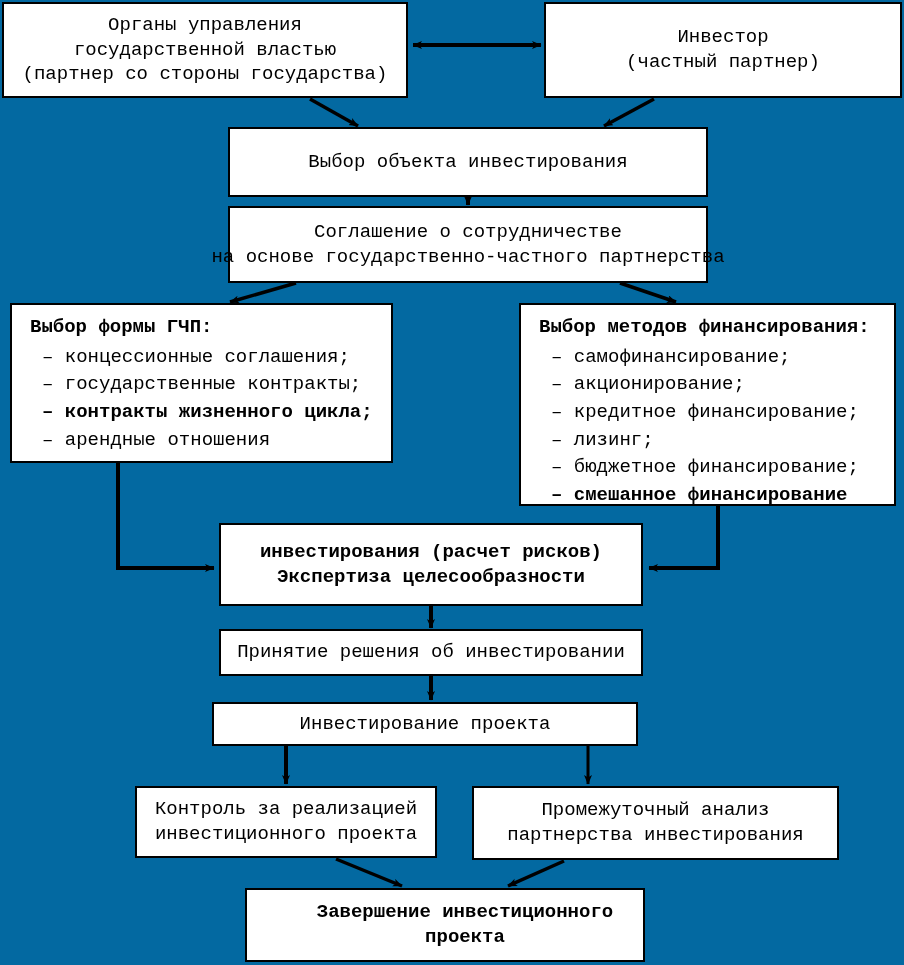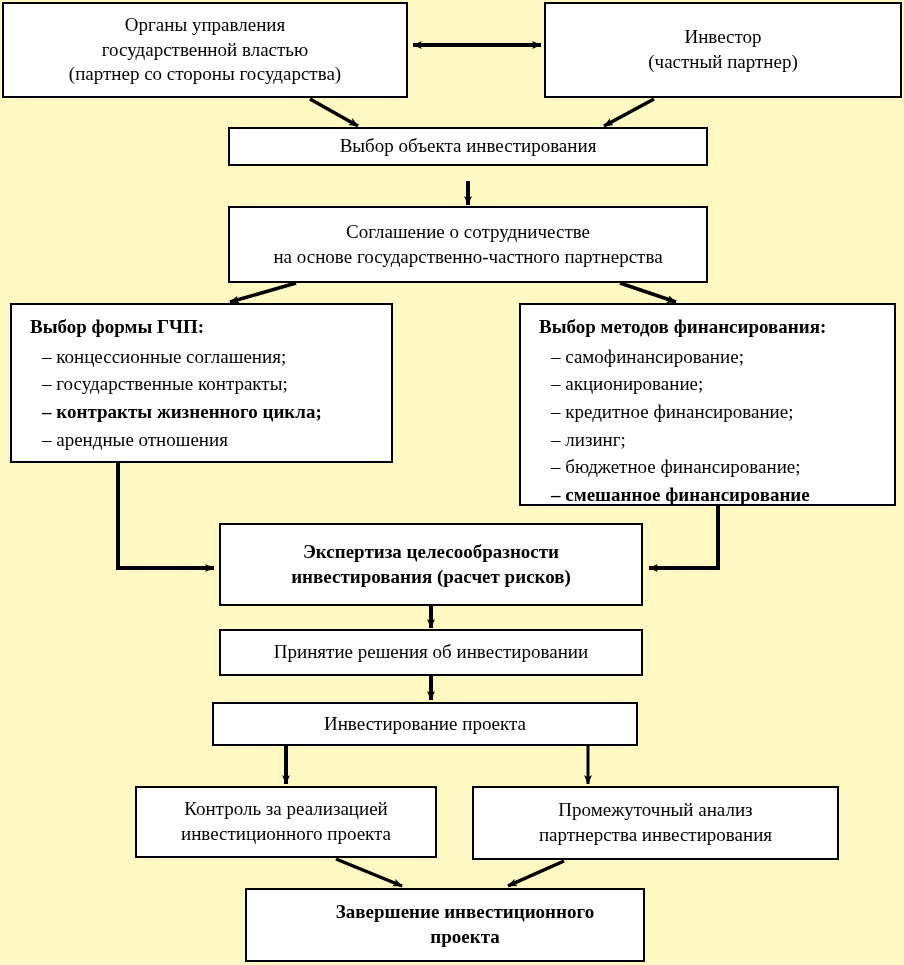--- a/index.html
+++ b/index.html
@@ -4,22 +4,22 @@
 <style>
   html, body {
     margin: 0;
     padding: 0;
     background: #ffffff;
   }
   #canvas {
     position: relative;
     width: 904px;
     height: 965px;
-    background: #fef9c3;
-    font-family: Liberation Serif, serif;
+    background: #0369a1;
+    font-family: Liberation Mono, monospace;
     color: #000000;
     overflow: hidden;
   }
   svg.edges {
     position: absolute;
     left: 0;
     top: 0;
     width: 904px;
     height: 965px;
     pointer-events: none;
@@ -110,21 +110,21 @@
     <span class="line">Органы управления</span>
     <span class="line">государственной властью</span>
     <span class="line">(партнер со стороны государства)</span>
   </div>
 
   <div class="node" style="left:544px; top:2px; width:358px; height:96px;">
     <span class="line">Инвестор</span>
     <span class="line">(частный партнер)</span>
   </div>
 
-  <div class="node" style="left:228px; top:127px; width:480px; height:39px;">
+  <div class="node" style="left:228px; top:127px; width:480px; height:70px;">
     <span class="line">Выбор объекта инвестирования</span>
   </div>
 
   <div class="node listbox" style="left:10px; top:303px; width:383px; height:160px;">
     <span class="title">Выбор формы ГЧП:</span>
     <span class="item">– концессионные соглашения;</span>
     <span class="item">– государственные контракты;</span>
     <span class="item strong">– контракты жизненного цикла;</span>
     <span class="item">– арендные отношения</span>
   </div>
@@ -138,22 +138,22 @@
     <span class="title">Выбор методов финансирования:</span>
     <span class="item">– самофинансирование;</span>
     <span class="item">– акционирование;</span>
     <span class="item">– кредитное финансирование;</span>
     <span class="item">– лизинг;</span>
     <span class="item">– бюджетное финансирование;</span>
     <span class="item strong">– смешанное финансирование</span>
   </div>
 
   <div class="node bold" style="left:219px; top:523px; width:424px; height:83px;">
+    <span class="line">инвестирования (расчет рисков)</span>
     <span class="line">Экспертиза целесообразности</span>
-    <span class="line">инвестирования (расчет рисков)</span>
   </div>
 
   <div class="node" style="left:219px; top:629px; width:424px; height:47px;">
     <span class="line">Принятие решения об инвестировании</span>
   </div>
 
   <div class="node" style="left:212px; top:702px; width:426px; height:44px;">
     <span class="line">Инвестирование проекта</span>
   </div>
 

